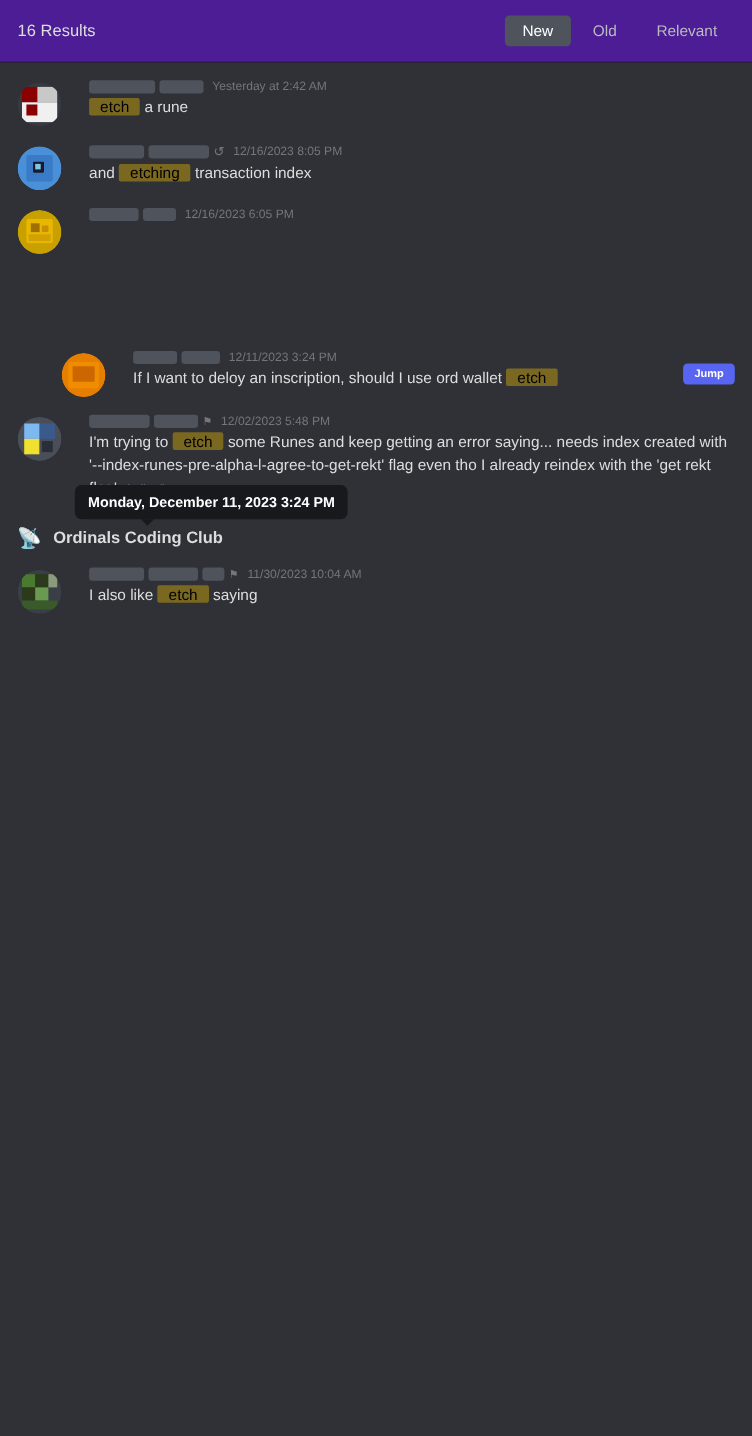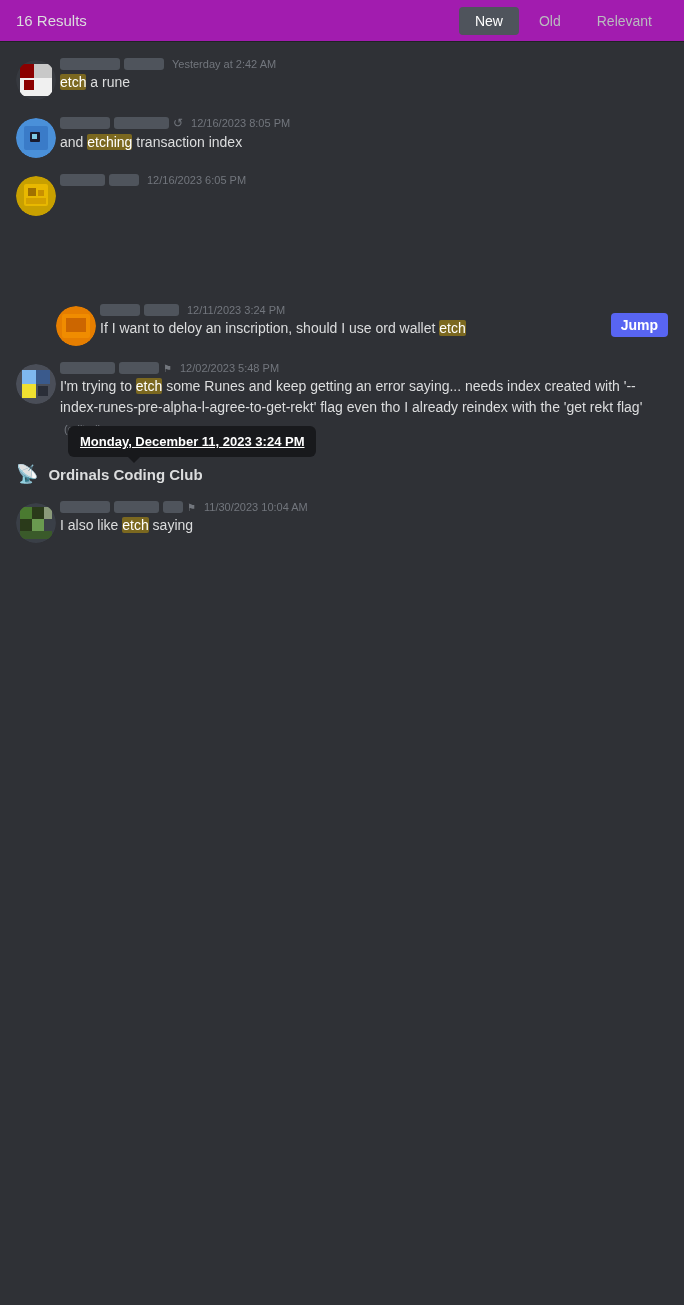--- a/index.html
+++ b/index.html
@@ -10,23 +10,23 @@
       font-size: 14px;
       width: 684px;
       min-height: 1305px;
       overflow-x: hidden;
     }
 
     
     .header {
       display: flex;
       align-items: center;
-      background-color: #a21caf;
+      background-color: #4c1d95;
       padding: 0 16px;
-      height: 42px;
+      height: 57px;
       border-bottom: 1px solid #202225;
       position: sticky;
       top: 0;
       z-index: 100;
     }
     .results-count {
       color: #dcddde;
       font-size: 15px;
       font-weight: 500;
       flex: 1;
@@ -52,21 +52,21 @@
     
     .results-list {
       padding: 8px 0;
     }
 
     
     .message-item {
       display: flex;
       align-items: flex-start;
       padding: 8px 16px;
-      gap: 4px;
+      gap: 25px;
       position: relative;
     }
 
     .avatar {
       width: 40px;
       height: 40px;
       border-radius: 50%;
       flex-shrink: 0;
       overflow: hidden;
       margin-top: 2px;
@@ -98,23 +98,23 @@
       font-size: 11px;
     }
     .message-text {
       color: #dcddde;
       font-size: 14px;
       line-height: 1.5;
       word-wrap: break-word;
     }
     .highlight {
       background-color: #7b6820;
-      color: #ffffff;
+      color: #000000;
       border-radius: 2px;
-      padding: 0 0;
+      padding: 0 10px;
     }
 
     
     .code-block {
       background-color: #2f3136;
       border: 1px solid #202225;
       border-radius: 4px;
       padding: 8px 12px;
       font-family: 'Consolas', 'Courier New', monospace;
       font-size: 13px;
@@ -131,41 +131,40 @@
       color: #ffffff;
       font-size: 13px;
       font-weight: 600;
       padding: 8px 12px;
       border-radius: 6px;
       position: absolute;
       left: 68px;
       top: 260px;
       z-index: 50;
       white-space: nowrap;
-      text-decoration: underline;
     }
     .tooltip::after {
       content: '';
       position: absolute;
       bottom: -6px;
       left: 60px;
       border-left: 6px solid transparent;
       border-right: 6px solid transparent;
       border-top: 6px solid #18191c;
     }
 
     
     .jump-btn {
       position: absolute;
       right: 16px;
       top: 50%;
       transform: translateY(-50%);
       background-color: #5865f2;
       color: #ffffff;
-      font-size: 14px;
+      font-size: 10px;
       font-weight: 600;
       padding: 4px 10px;
       border-radius: 4px;
       cursor: pointer;
     }
 
     
     .section-divider {
       display: flex;
       align-items: center;

